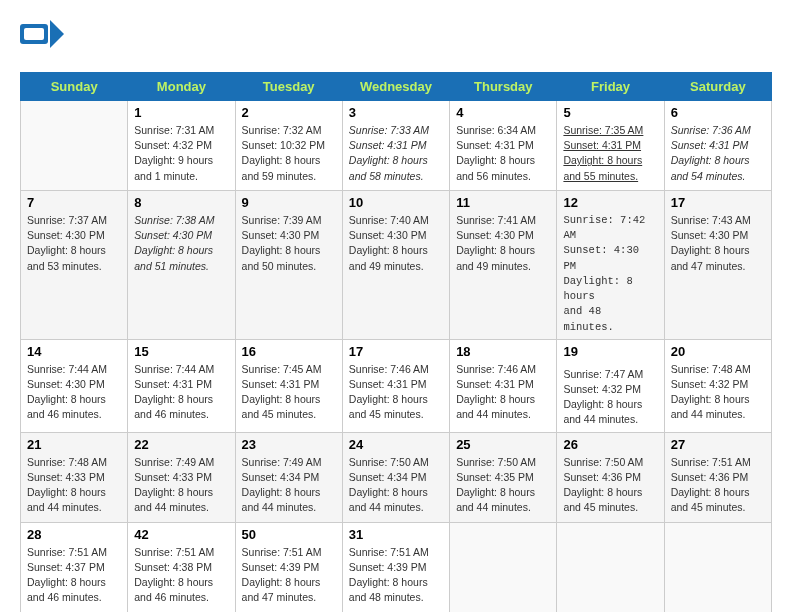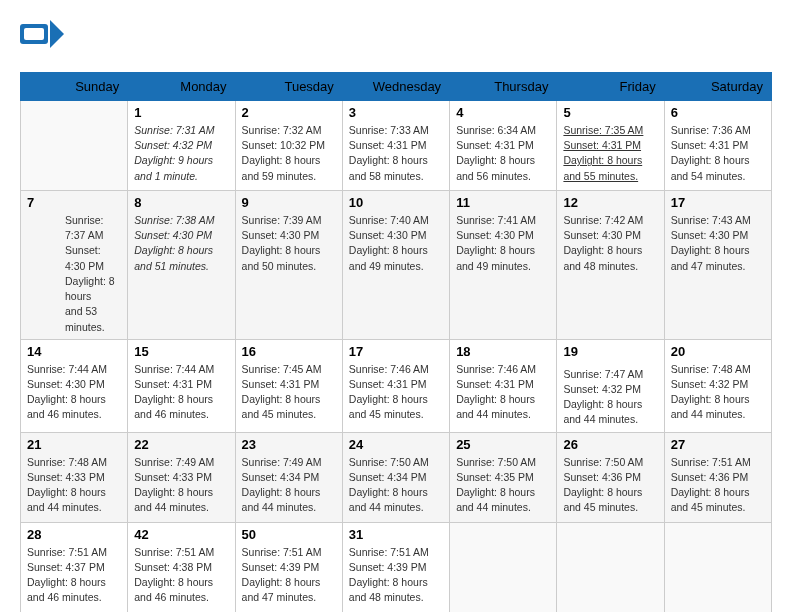--- a/index.html
+++ b/index.html
@@ -33,25 +33,25 @@
       font-size: 16px;
       color: #555;
     }
     table {
       width: 100%;
       border-collapse: collapse;
       font-size: 11px;
     }
     thead tr th {
       background-color: #1a6fb5;
-      color: #000000;
-      text-align: right;
+      color: #bef264;
+      text-align: center;
       padding: 6px 8px;
       font-size: 13px;
-      font-weight: normal;
+      font-weight: bold;
       border: 1px solid #1a6fb5;
     }
     tbody tr td {
       border: 1px solid #ccc;
       vertical-align: top;
       padding: 4px 6px;
       width: calc(100% / 7);
       height: 90px;
     }
     tbody tr td .day-num {
@@ -107,65 +107,65 @@
         <th>Thursday</th>
         <th>Friday</th>
         <th>Saturday</th>
       </tr>
   </thead>
   <tbody id="tbody">
       <tr>
         <td class="empty"></td>
         <td>
           <span class="day-num">1</span>
-          <div class="day-info" style="white-space: pre-line; font-style: italic;">Sunrise: 7:31 AM
+          <div class="day-info" style="white-space: pre-line;">Sunrise: 7:31 AM
 Sunset: 4:32 PM
 Daylight: 9 hours
 and 1 minute.</div>
         </td>
         <td>
           <span class="day-num">2</span>
           <div class="day-info" style="white-space: pre-line;">Sunrise: 7:32 AM
 Sunset: 10:32 PM
 Daylight: 8 hours
 and 59 minutes.</div>
         </td>
         <td>
           <span class="day-num">3</span>
-          <div class="day-info" style="white-space: pre-line;">Sunrise: 7:33 AM
+          <div class="day-info" style="white-space: pre-line; font-style: italic;">Sunrise: 7:33 AM
 Sunset: 4:31 PM
 Daylight: 8 hours
 and 58 minutes.</div>
         </td>
         <td>
           <span class="day-num">4</span>
           <div class="day-info" style="white-space: pre-line;">Sunrise: 6:34 AM
 Sunset: 4:31 PM
 Daylight: 8 hours
 and 56 minutes.</div>
         </td>
         <td>
           <span class="day-num">5</span>
           <div class="day-info" style="white-space: pre-line; text-decoration: underline;">Sunrise: 7:35 AM
 Sunset: 4:31 PM
 Daylight: 8 hours
 and 55 minutes.</div>
         </td>
         <td>
           <span class="day-num">6</span>
-          <div class="day-info" style="white-space: pre-line;">Sunrise: 7:36 AM
+          <div class="day-info" style="white-space: pre-line; font-style: italic;">Sunrise: 7:36 AM
 Sunset: 4:31 PM
 Daylight: 8 hours
 and 54 minutes.</div>
         </td>
       </tr>
       <tr>
         <td>
           <span class="day-num">7</span>
-          <div class="day-info" style="white-space: pre-line; margin-left: 38px;">Sunrise: 7:37 AM
+          <div class="day-info" style="white-space: pre-line;">Sunrise: 7:37 AM
 Sunset: 4:30 PM
 Daylight: 8 hours
 and 53 minutes.</div>
         </td>
         <td>
           <span class="day-num">8</span>
           <div class="day-info" style="white-space: pre-line; font-style: italic;">Sunrise: 7:38 AM
 Sunset: 4:30 PM
 Daylight: 8 hours
 and 51 minutes.</div>
@@ -186,21 +186,21 @@
         </td>
         <td>
           <span class="day-num">11</span>
           <div class="day-info" style="white-space: pre-line;">Sunrise: 7:41 AM
 Sunset: 4:30 PM
 Daylight: 8 hours
 and 49 minutes.</div>
         </td>
         <td>
           <span class="day-num">12</span>
-          <div class="day-info" style="white-space: pre-line;">Sunrise: 7:42 AM
+          <div class="day-info" style="white-space: pre-line; font-family: Liberation Mono, monospace;">Sunrise: 7:42 AM
 Sunset: 4:30 PM
 Daylight: 8 hours
 and 48 minutes.</div>
         </td>
         <td>
           <span class="day-num">17</span>
           <div class="day-info" style="white-space: pre-line;">Sunrise: 7:43 AM
 Sunset: 4:30 PM
 Daylight: 8 hours
 and 47 minutes.</div>

